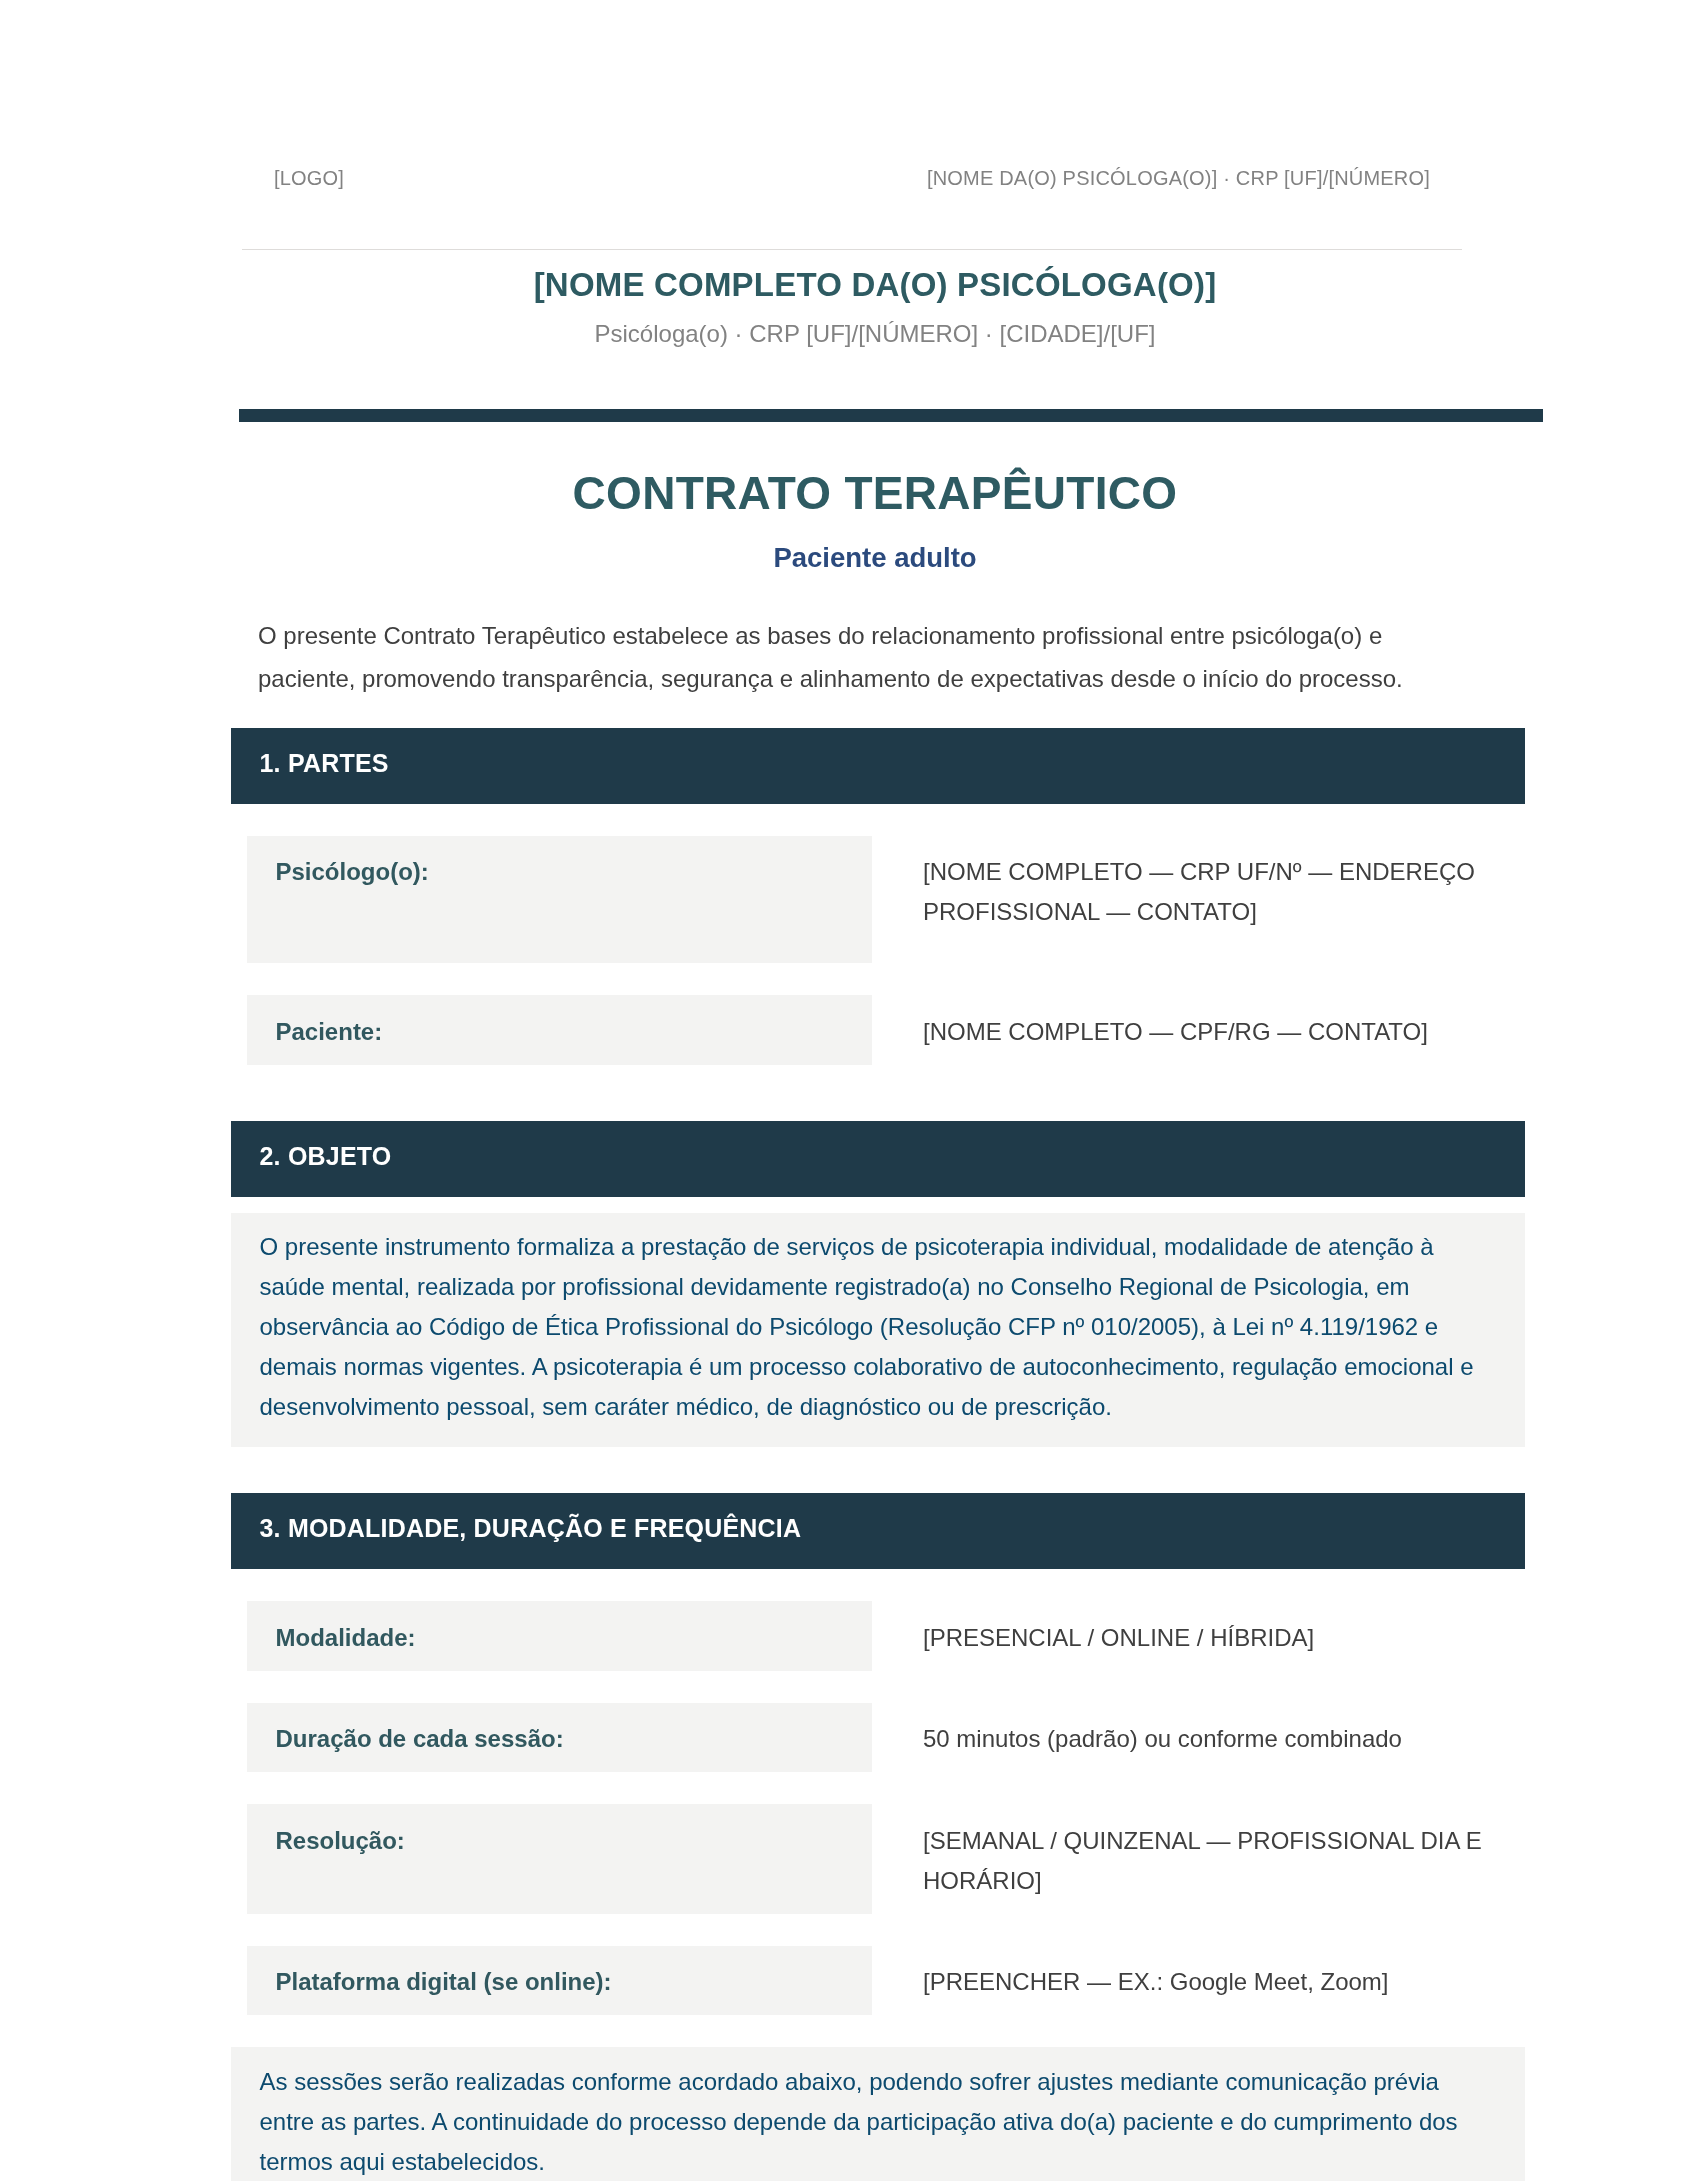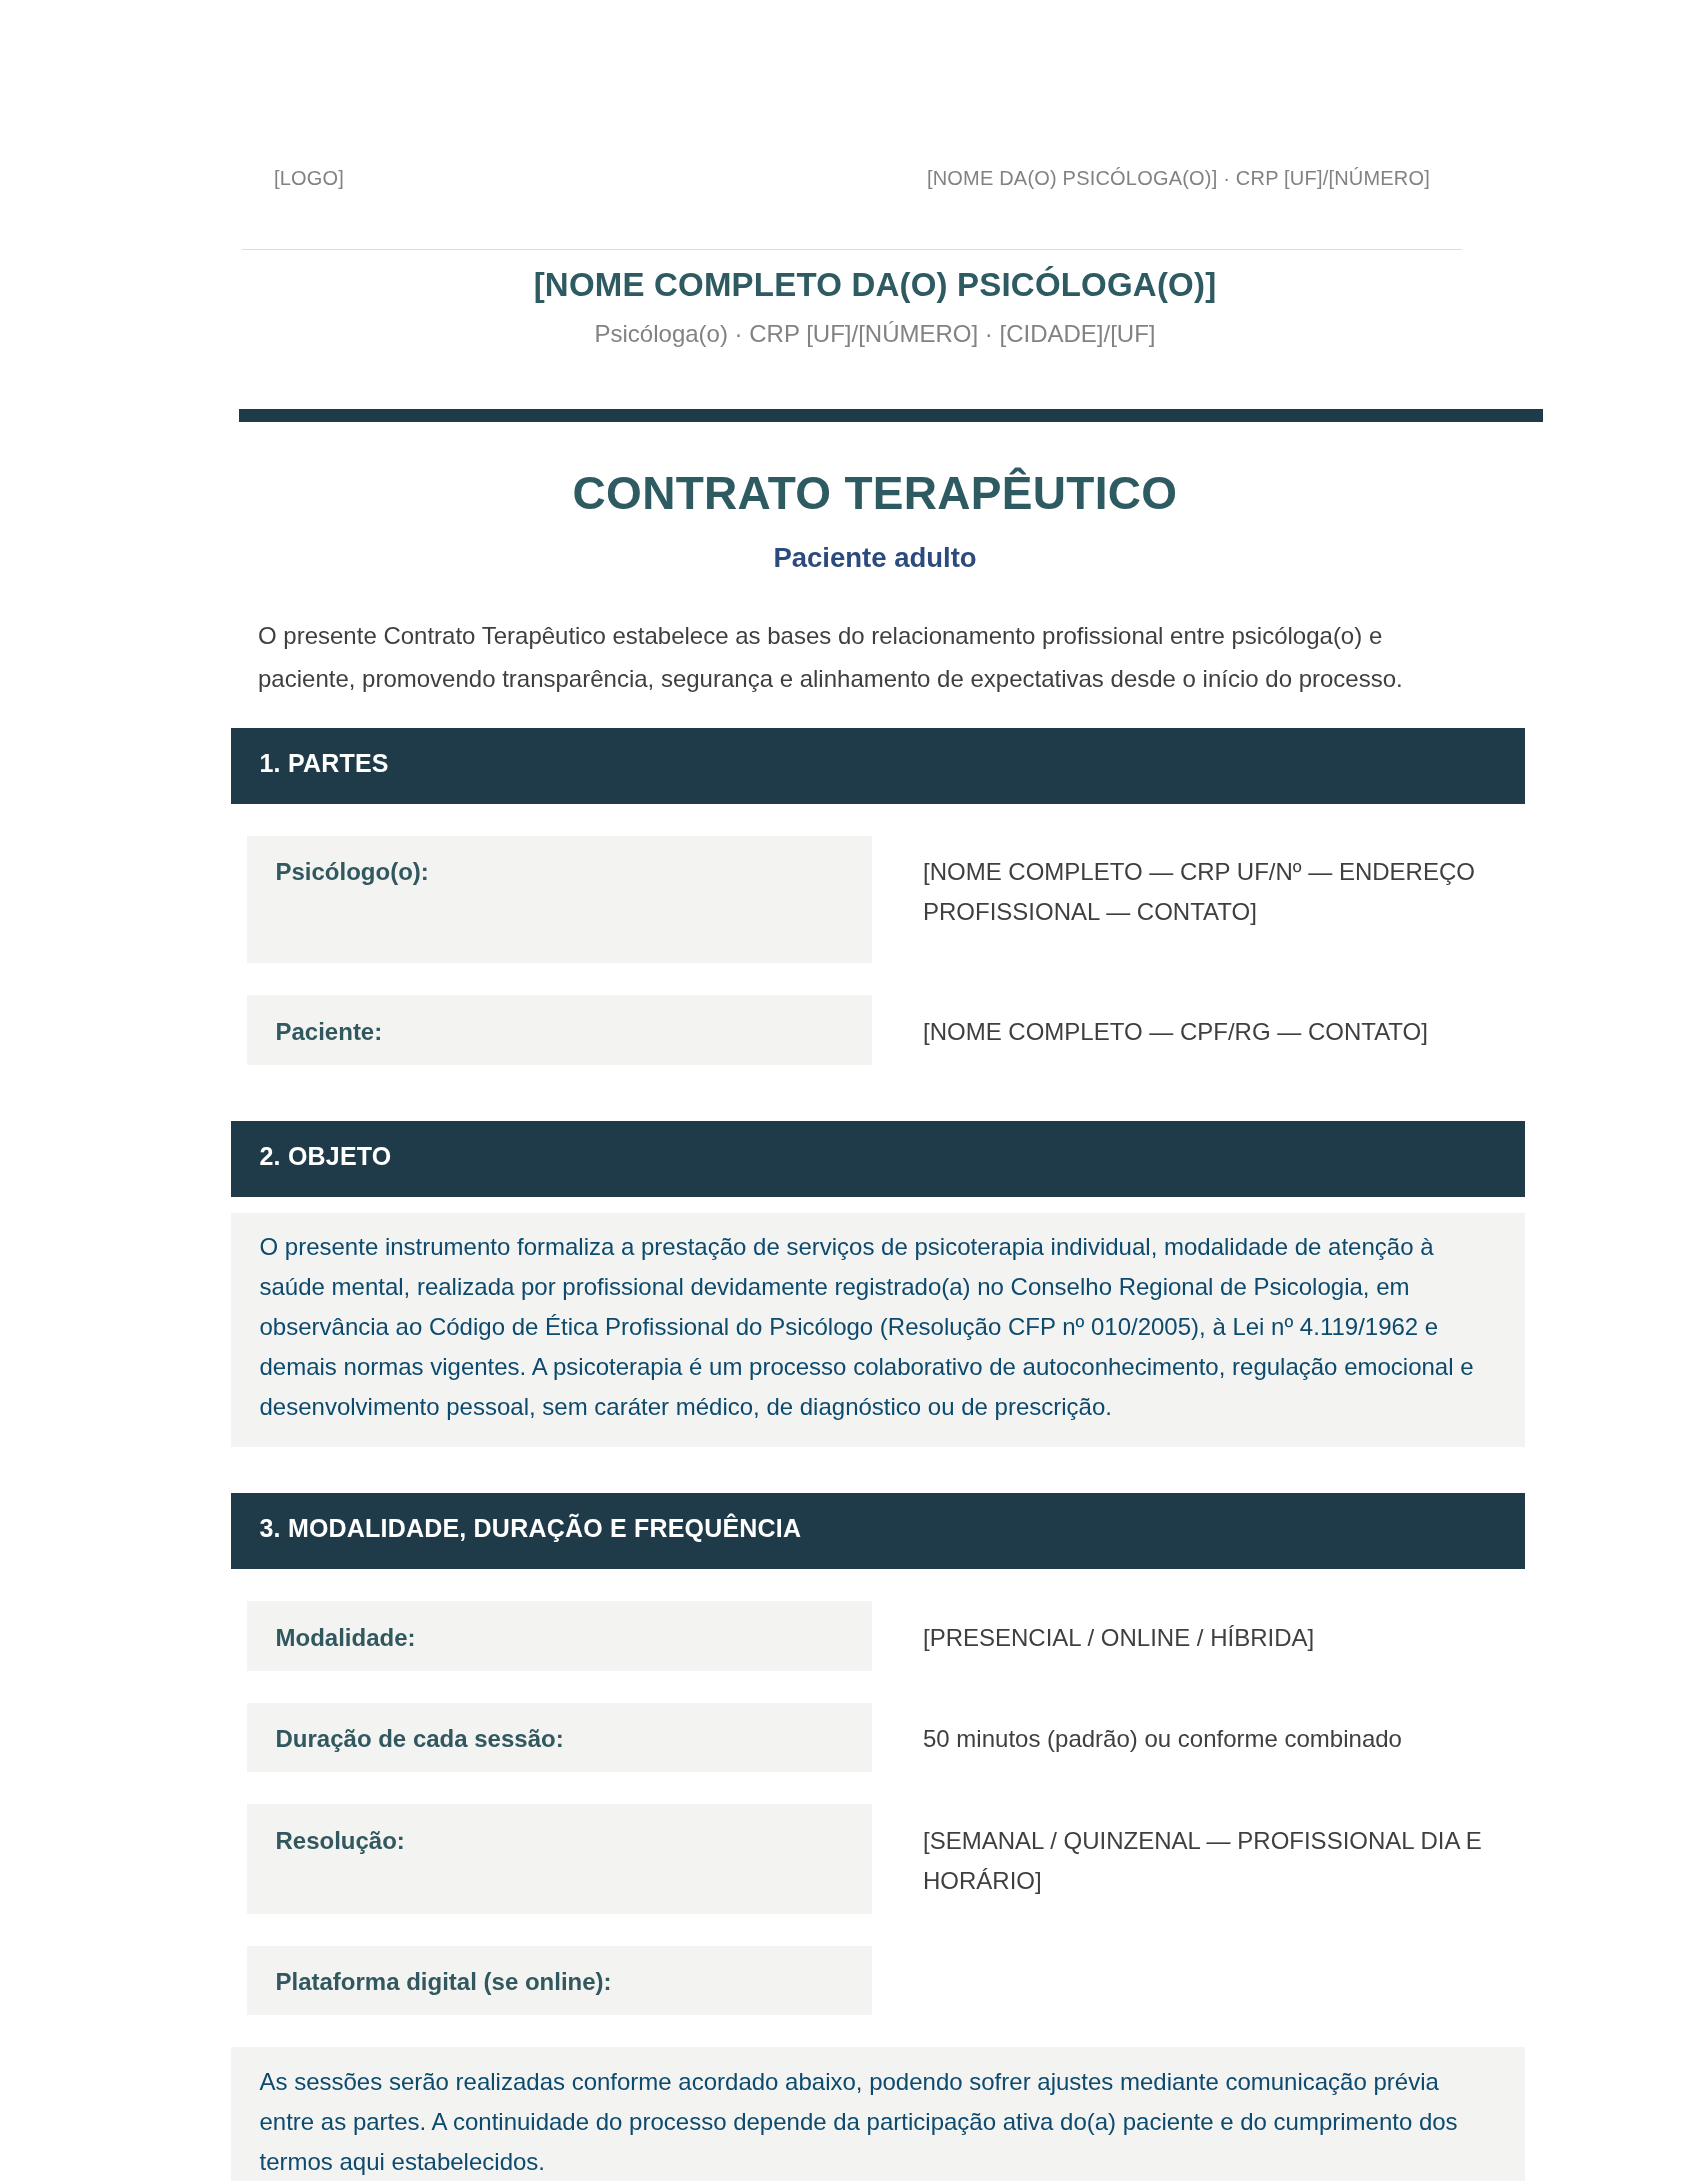--- a/index.html
+++ b/index.html
@@ -134,20 +134,21 @@
 
     <div class="section-bar bar-gap-lg">3. MODALIDADE, DURAÇÃO E FREQUÊNCIA</div>
     <div class="tbl">
       <div class="cell label">Modalidade:</div>
       <div class="cell value">[PRESENCIAL / ONLINE / HÍBRIDA]</div>
       <div class="cell label">Duração de cada sessão:</div>
       <div class="cell value">50 minutos (padrão) ou conforme combinado</div>
       <div class="cell label">Resolução:</div>
       <div class="cell value">[SEMANAL / QUINZENAL — PROFISSIONAL DIA E HORÁRIO]</div>
       <div class="cell label">Plataforma digital (se online):</div>
+      <div class="cell value">[PREENCHER — EX.: Google Meet, Zoom]</div>
     </div>
     <div class="gray-block">As sessões serão realizadas conforme acordado abaixo, podendo sofrer ajustes mediante comunicação prévia entre as partes. A continuidade do processo depende da participação ativa do(a) paciente e do cumprimento dos termos aqui estabelecidos.</div>
 
     <div class="section-bar bar-gap-xl">4. HONORÁRIOS, PAGAMENTO E POLÍTICA DE CANCELAMENTO</div>
 
     <div class="footer">
       <span>Página </span><span class="num">1</span><span> de </span><span class="num">3</span>
     </div>
 
   </div>

